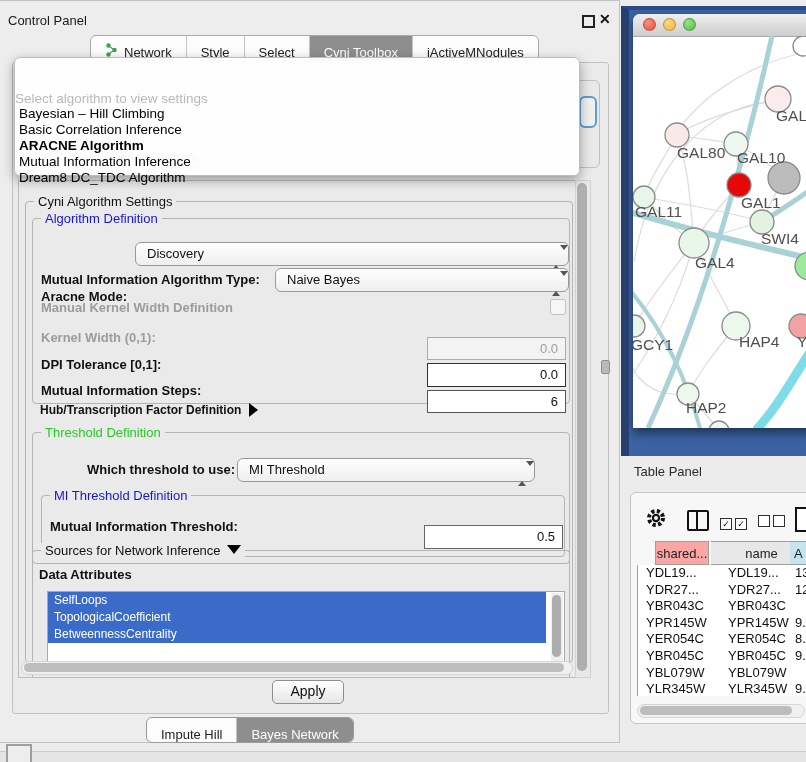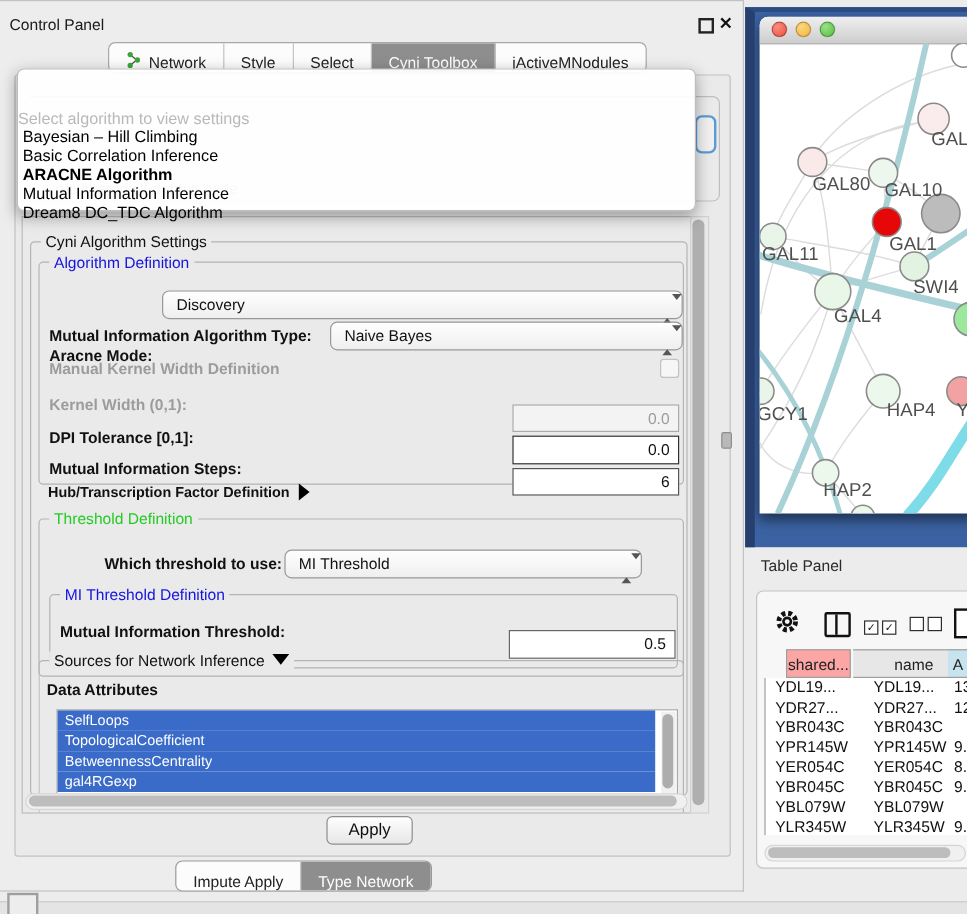--- a/index.html
+++ b/index.html
@@ -175,45 +175,44 @@
         </div>
       </div>
 
       <div class="group" style="left:6px;top:348px;width:536px;height:130px;border-bottom:none;">
         <span class="gtitle"><span>Sources for Network Inference</span><span class="tri-down"></span></span>
         <span class="lbl" style="left:6px;top:16px;">Data Attributes</span>
         <div class="attr-list" style="left:14px;top:40px;width:516px;height:78px;">
           <div class="attr-item">SelfLoops</div>
           <div class="attr-item">TopologicalCoefficient</div>
           <div class="attr-item">BetweennessCentrality</div>
-          <div class="attr-item">gal4RGexp</div>
           <div class="list-scroll">
               <div class="thumb"></div>
             </div>
         </div>
       </div>
     </div>
 
     <div class="hscroll" style="left:2px;top:480px;width:550px;height:12px;">
       <div class="thumb" style="width:540px;"></div>
     </div>
   </div>
 
   <div class="abs vscroll">
       <div class="thumb"></div>
     </div>
 
   <div class="abs apply-btn">Apply</div>
 
   <div class="abs bottom-tabbar">
     <div class="tab">
-        <span>Impute Apply</span>
+        <span>Impute Hill</span>
       </div>
     <div class="tab sel">
-        <span>Type Network</span>
+        <span>Bayes Network</span>
       </div>
   </div>
 
   <div class="abs popup">
     <div class="popup-header">Select algorithm to view settings</div>
     <div class="popup-item">Bayesian – Hill Climbing</div>
     <div class="popup-item">Basic Correlation Inference</div>
     <div class="popup-item bold">ARACNE Algorithm</div>
     <div class="popup-item">Mutual Information Inference</div>
     <div class="popup-item">Dream8 DC_TDC Algorithm</div>

